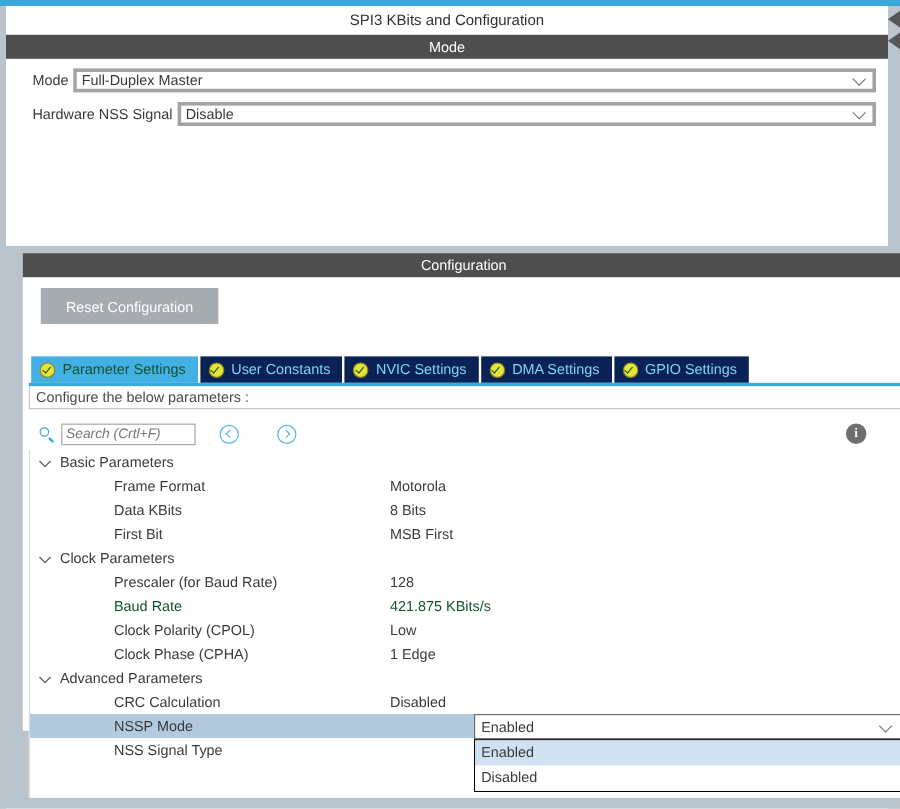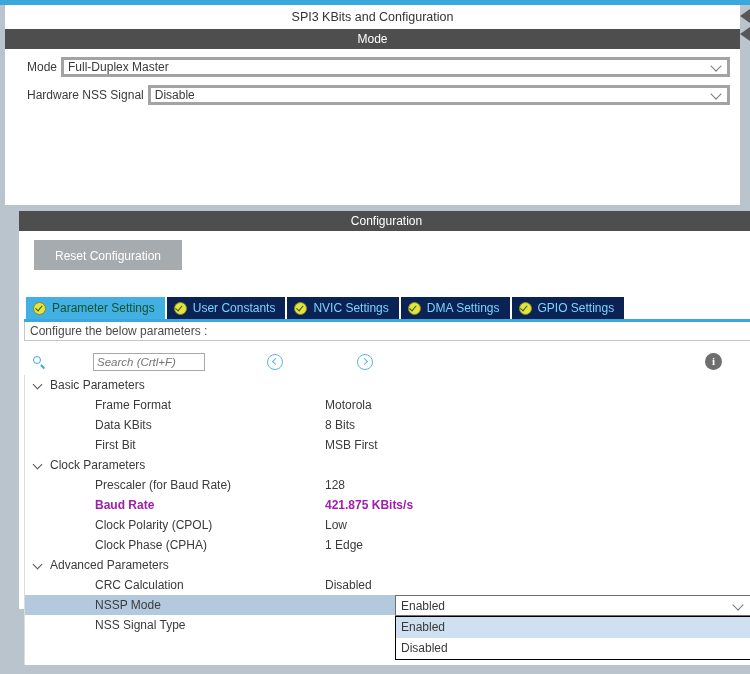--- a/index.html
+++ b/index.html
@@ -219,21 +219,20 @@
   }
 
   
   .search-row {
     position: absolute;
     left: 0; top: 117px;
     width: 729px;
     height: 28px;
     display: flex;
     align-items: center;
-    gap: 42px;
   }
   .search-ico {
     width: 16px; height: 16px;
     margin-left: 12px;
     margin-right: 4px;
     position: relative;
     flex: 0 0 auto;
   }
   .search-ico::before {
     content: "";
@@ -341,21 +340,21 @@
     flex: 0 0 auto;
     white-space: nowrap;
   }
   .tree-row.item .p-name { padding-left: 70px; box-sizing: border-box; }
   .tree-row.group .p-name { width: 275px; }
   .tree-row .p-val {
     flex: 1;
     white-space: nowrap;
   }
   .tree-row.dim .p-name,
-  .tree-row.dim .p-val { color: #a21caf; font-weight: bold; }
+  .tree-row.dim .p-val { color: #14532d; }
   .tree-row.selected {
     background: #b3c9de;
   }
 
   
   .cell-combo {
     position: absolute;
     left: 370px;
     top: 0;
     width: 356px;

